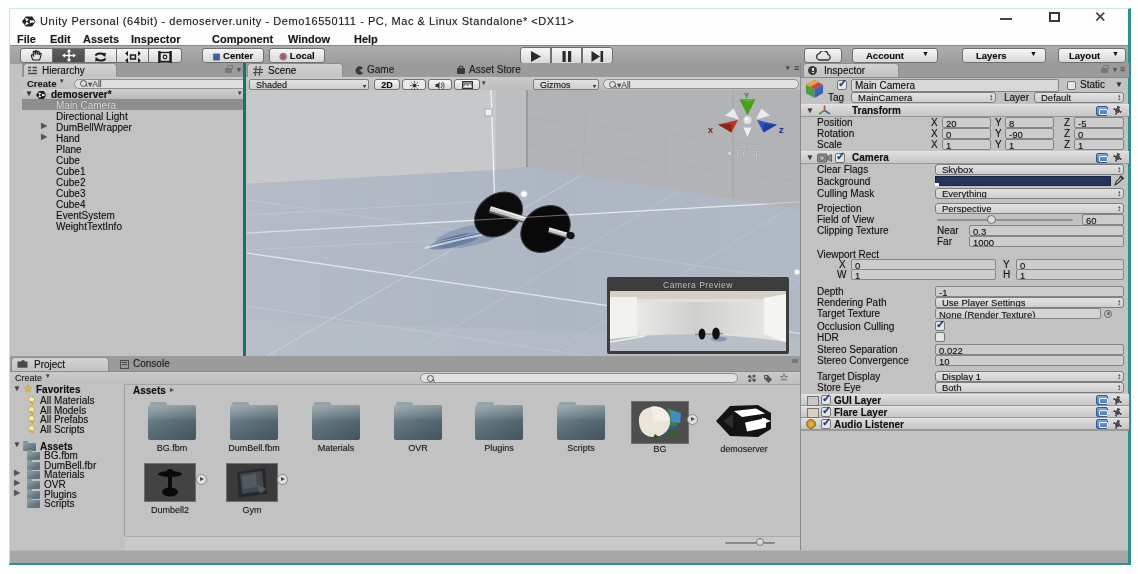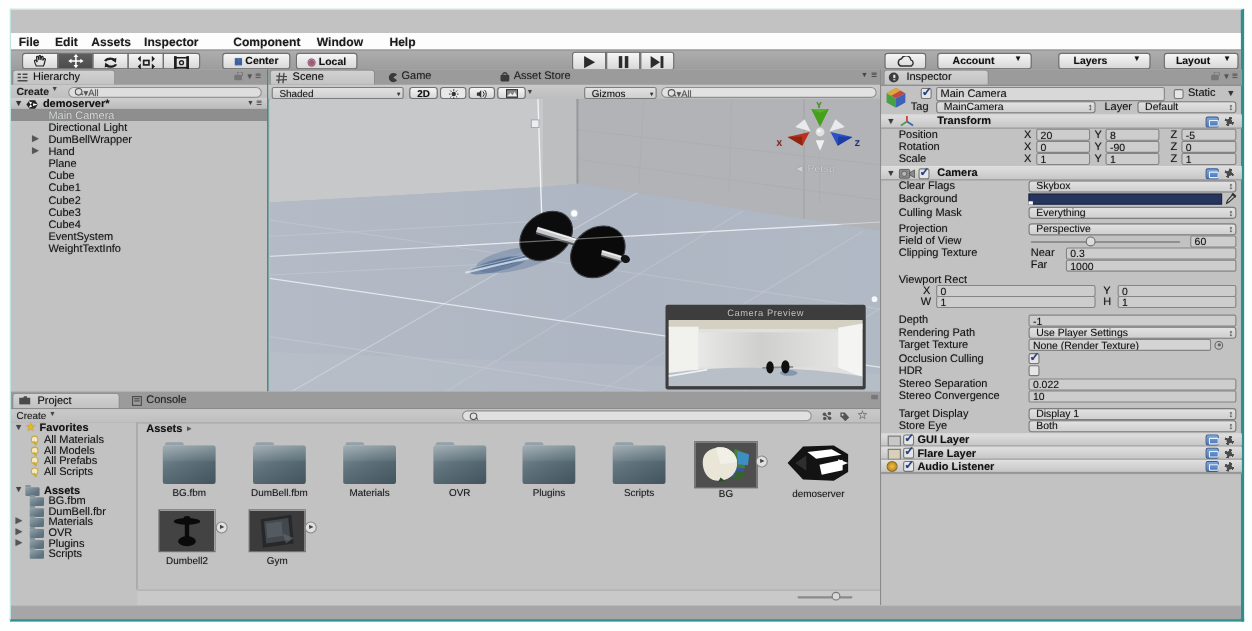--- a/index.html
+++ b/index.html
@@ -52,20 +52,33 @@
 .bookic:after{content:"";position:absolute;left:2px;top:2px;width:7px;height:4px;border:1px solid #e8f0fa;border-radius:1px;}
 .gearic{width:9px;height:9px;}
 .gearic:before{content:"";position:absolute;left:2px;top:2px;width:5px;height:5px;background:#4a4a4a;border-radius:50%;}
 .gearic:after{content:"";position:absolute;left:0;top:0;width:9px;height:9px;background:
 conic-gradient(#4a4a4a 0 12%,transparent 12% 26%,#4a4a4a 26% 37%,transparent 37% 51%,#4a4a4a 51% 62%,transparent 62% 76%,#4a4a4a 76% 87%,transparent 87%);border-radius:50%;
 -webkit-mask:radial-gradient(circle,transparent 0 2px,#000 2px 4.5px,transparent 4.5px);mask:radial-gradient(circle,transparent 0 2px,#000 2px 4.5px,transparent 4.5px);}
 </style>
 </head>
 <body>
 <div id="win">
+  <div class="r" id="titlebar">
+    <svg class="r" style="left:11px;top:6px" width="15" height="13" viewBox="0 0 32 28">
+      <path d="M2 14 L10 3 L24 3 L31 14 L24 25 L10 25 Z" fill="#222"></path>
+      <path d="M31 14 L19 10.5 L19 17.5 Z" fill="#fff"></path>
+      <path d="M8 6 L17 9 L12 14 Z" fill="#fff"></path>
+      <path d="M8 22 L17 19 L12 14 Z" fill="#fff"></path>
+      <circle cx="26" cy="14" r="2.5" fill="#fff"></circle>
+    </svg>
+    <span class="r" style="left:30px;top:6px;font-size:11px;letter-spacing:0.55px;color:#222;white-space:nowrap">Unity Personal (64bit) - demoserver.unity - Demo16550111 - PC, Mac &amp; Linux Standalone* &lt;DX11&gt;</span>
+    <div class="r" style="left:990px;top:9px;width:12px;height:2px;background:#444"></div>
+    <div class="r" style="left:1039px;top:3px;width:11px;height:10px;border:2px solid #3a3a3a;box-sizing:border-box"></div>
+    <span class="r" style="left:1084px;top:-1px;font-size:15px;color:#3a3a3a">✕</span>
+  </div>
   <div class="r" id="menubar">
     <span class="menu" style="left:7px">File</span>
     <span class="menu" style="left:40px">Edit</span>
     <span class="menu" style="left:73px">Assets</span>
     <span class="menu" style="left:121px">Inspector</span>
     <span class="menu" style="left:202px">Component</span>
     <span class="menu" style="left:278px">Window</span>
     <span class="menu" style="left:344px">Help</span>
   </div>
   <div class="r" id="toolbar">
@@ -142,21 +155,21 @@
 
     <div class="btn" style="left:794px;top:2px;width:38px;height:15px">
       <svg width="17" height="10" viewBox="0 0 17 10" style="margin-top:2px">
         <path d="M4 9 A3.4 3.4 0 0 1 4.6 2.4 A4.4 4.4 0 0 1 13 3.4 A3 3 0 0 1 13.4 9 Z" fill="none" stroke="#333" stroke-width="1.3"></path>
       </svg>
     </div>
     <div class="btn" style="left:842px;top:2px;width:86px;height:15px;line-height:14px;font-weight:bold;text-align:left;padding-left:13px">Account<i style="position:absolute;right:8px;top:-2px;font-style:normal;font-size:7px">▼</i></div>
     <div class="btn" style="left:952px;top:2px;width:84px;height:15px;line-height:14px;font-weight:bold;text-align:left;padding-left:13px">Layers<i style="position:absolute;right:8px;top:-2px;font-style:normal;font-size:7px">▼</i></div>
     <div class="btn" style="left:1048px;top:2px;width:68px;height:15px;line-height:14px;font-weight:bold;text-align:left;padding-left:10px">Layout<i style="position:absolute;right:6px;top:-2px;font-style:normal;font-size:7px">▼</i></div>
   </div>
-  <div class="r" id="hier" style="left:0;top:54px;width:233px;height:293px;background:#c2c2c2">
+  <div class="r" id="hier" style="left:12px;top:54px;width:233px;height:293px;background:#c2c2c2">
     <div class="r" style="left:0;top:0;width:233px;height:14px;background:#9b9b9b;border-bottom:1px solid #8a8a8a"></div>
     <div class="tab tabact" style="left:1px;top:0;width:94px;padding-left:18px;line-height:14px">Hierarchy</div>
     <svg class="r" style="left:5px;top:3px" width="11" height="9" viewBox="0 0 11 9">
       <path d="M1 1.5 L4 1.5 M1 4.5 L4 4.5" stroke="#4a4a4a" stroke-width="1.4"></path>
       <path d="M5.5 1.5 L10 1.5 M5.5 4.5 L10 4.5 M1 7.5 L10 7.5" stroke="#4a4a4a" stroke-width="1.4"></path>
     </svg>
     <div class="r" style="left:203px;top:5px;width:7px;height:5px;background:#777;border-radius:1px"></div>
     <div class="r" style="left:204.5px;top:2px;width:4px;height:3px;border:1px solid #777;border-bottom:none;border-radius:2px 2px 0 0"></div>
     <span class="r" style="left:215px;top:2px;font-size:8px;color:#555">▾</span>
     <span class="r" style="left:222px;top:1px;font-size:9px;color:#555">≡</span>
@@ -189,21 +202,21 @@
     <span class="r" style="left:34px;top:70px;font-size:10px;color:#141414">Hand</span>
     <span class="r" style="left:34px;top:81px;font-size:10px;color:#141414">Plane</span>
     <span class="r" style="left:34px;top:92px;font-size:10px;color:#141414">Cube</span>
     <span class="r" style="left:34px;top:103px;font-size:10px;color:#141414">Cube1</span>
     <span class="r" style="left:34px;top:114px;font-size:10px;color:#141414">Cube2</span>
     <span class="r" style="left:34px;top:125px;font-size:10px;color:#141414">Cube3</span>
     <span class="r" style="left:34px;top:136px;font-size:10px;color:#141414">Cube4</span>
     <span class="r" style="left:34px;top:147px;font-size:10px;color:#141414">EventSystem</span>
     <span class="r" style="left:34px;top:158px;font-size:10px;color:#141414">WeightTextInfo</span>
   </div>
-  <div class="r" id="scenepanel" style="left:233px;top:54px;width:557px;height:293px;background:#c2c2c2;border-left:1px solid #0f766e;box-sizing:border-box">
+  <div class="r" id="scenepanel" style="left:233px;top:54px;width:557px;height:293px;background:#c2c2c2;border-left:3px solid #0f766e;box-sizing:border-box">
     <div class="r" style="left:0;top:0;width:556px;height:14px;background:#9b9b9b;border-bottom:1px solid #8a8a8a"></div>
     <div class="tab tabact" style="left:1px;top:0;width:96px;padding-left:20px;line-height:14px">Scene</div>
     <svg class="r" style="left:7px;top:2.5px" width="10" height="10" viewBox="0 0 10 10">
       <g stroke="#4a4a4a" stroke-width="1.2" fill="none">
           <line x1="3.2" y1="0" x2="2.2" y2="10"></line>
           <line x1="7.2" y1="0" x2="6.2" y2="10"></line>
           <line x1="0" y1="3.2" x2="10" y2="3.6"></line>
           <line x1="0" y1="6.8" x2="10" y2="6.4"></line>
         </g>
     </svg>

